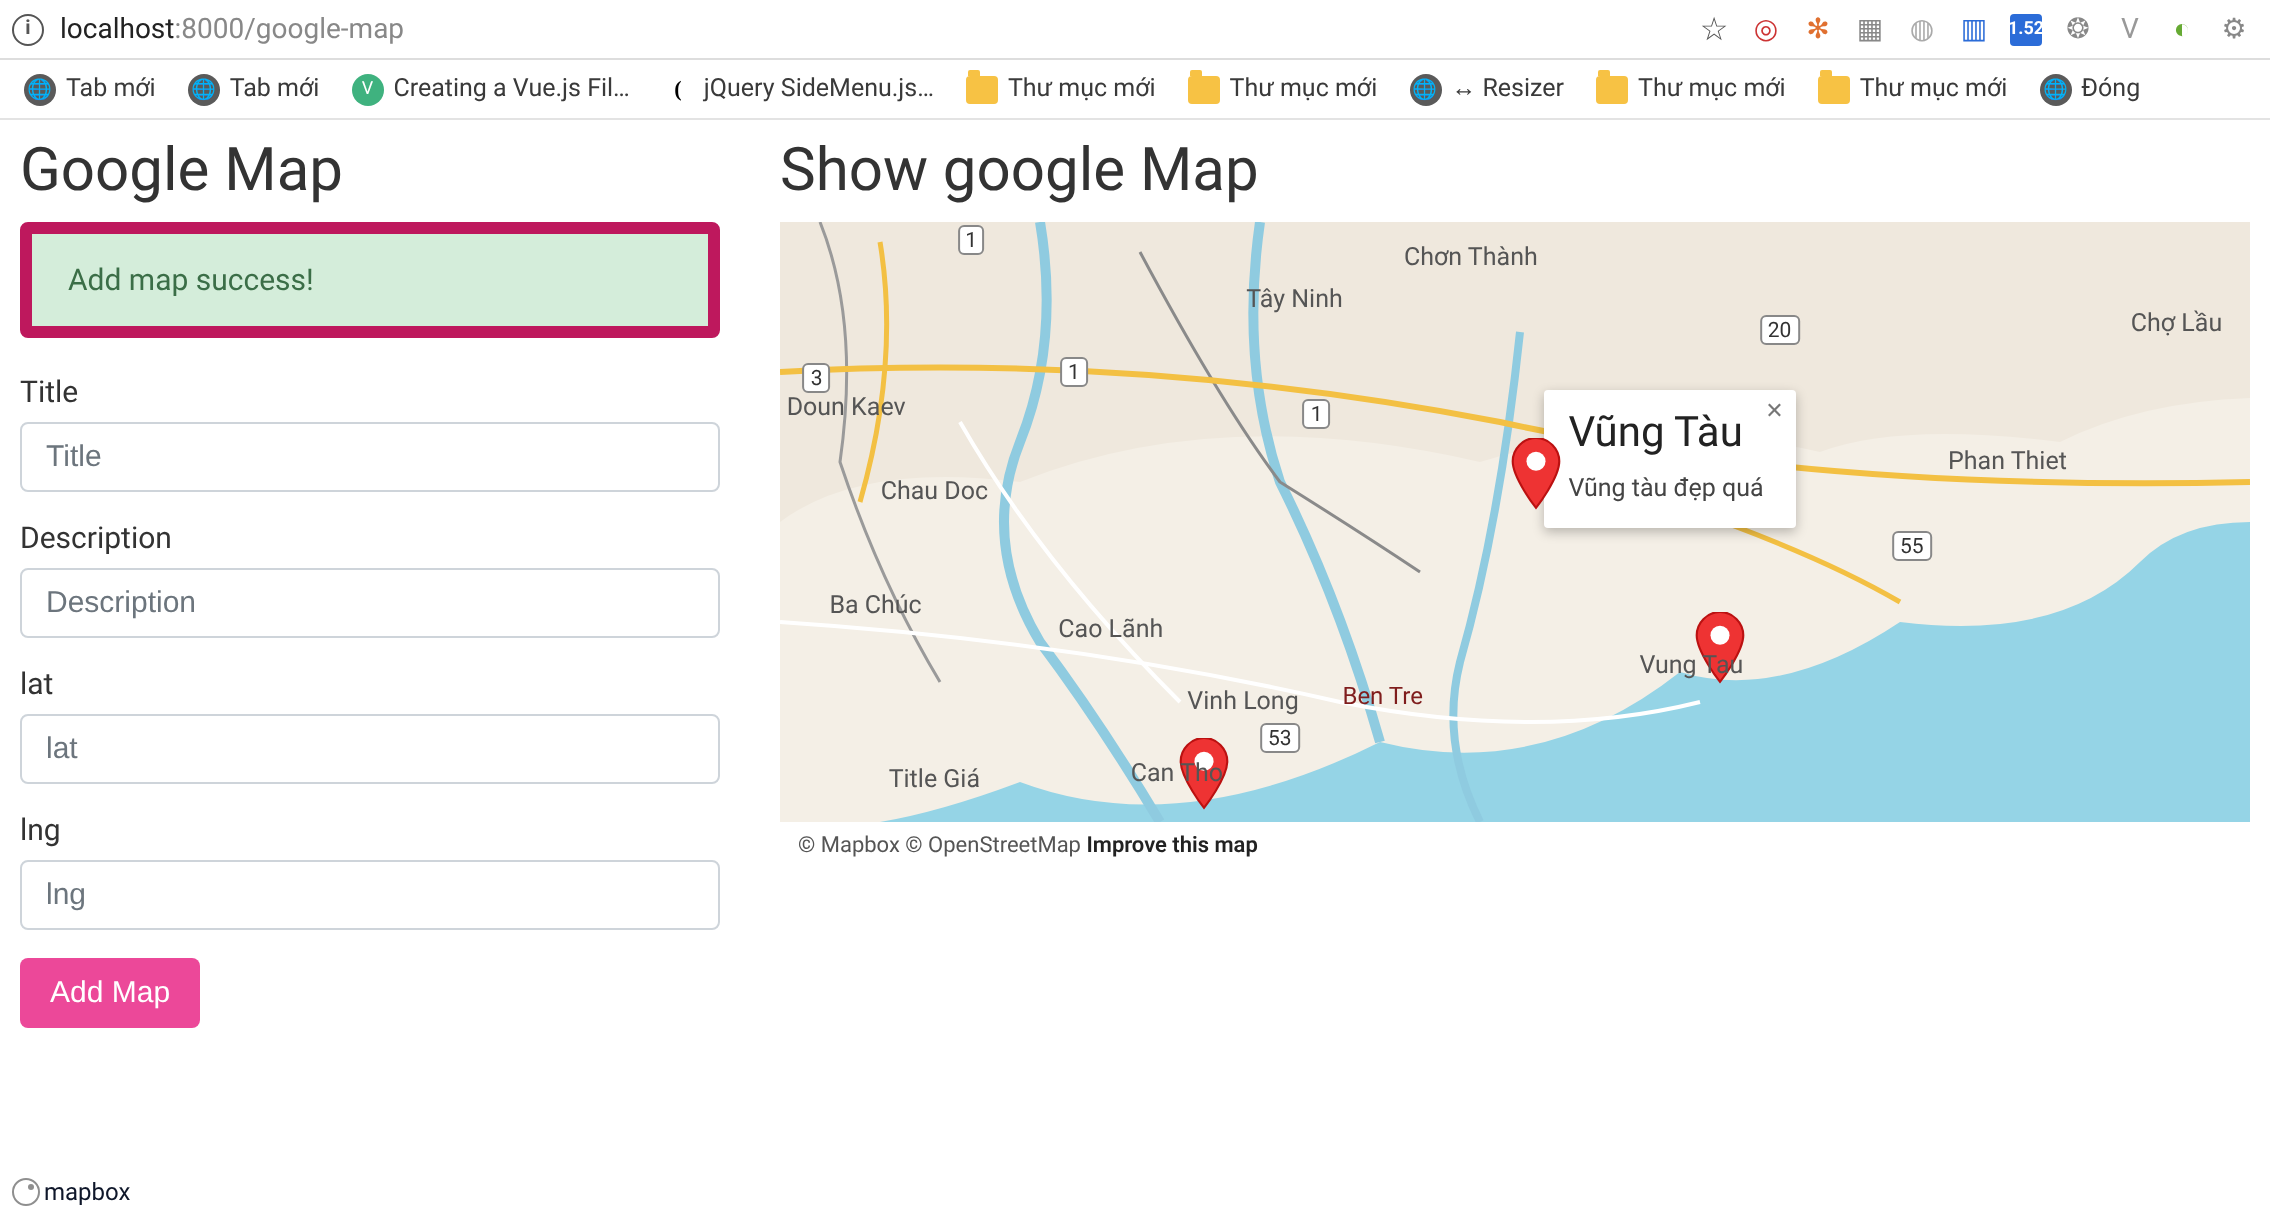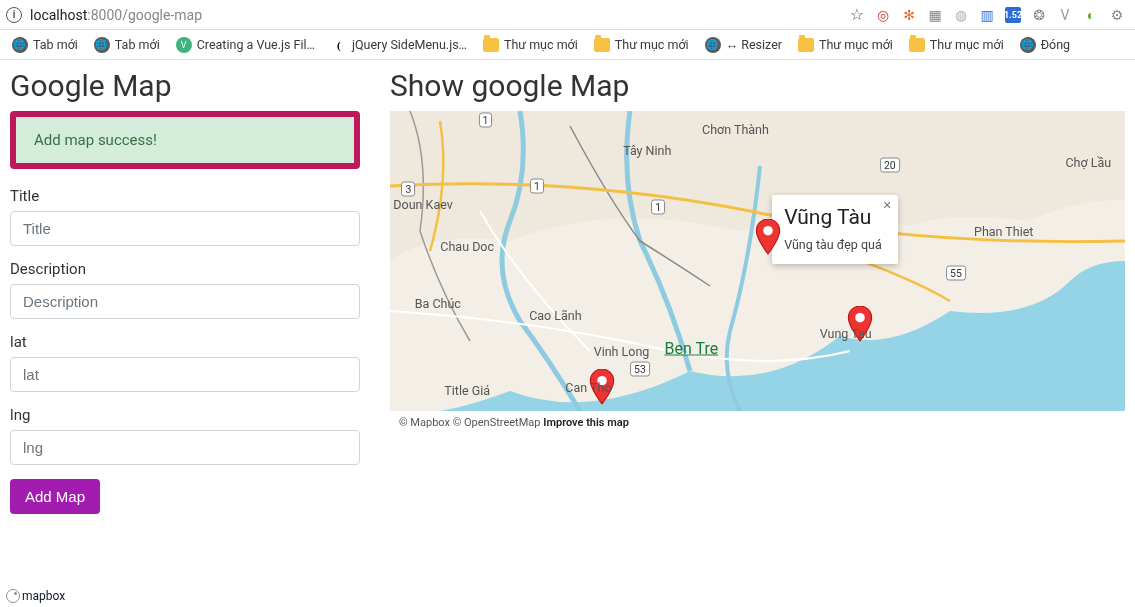--- a/index.html
+++ b/index.html
@@ -26,32 +26,32 @@
   
   .page { display:flex; padding:8px 10px 0 10px; gap:30px;}
   .left { width:350px; }
   .right { flex:1; }
   h1.page-title { font-size:30px; font-weight:400; color:#333; margin-bottom:8px; }
   .alert-success { background:#d4edda; border:6px solid #be185d; color:#3b6e47; border-radius:4px; padding:14px 18px; margin-bottom:18px; font-size:15px;}
   .form-group { margin-bottom:14px;}
   .form-label { display:block; font-size:15px; color:#333; margin-bottom:6px;}
   .form-control { width:100%; padding:8px 12px; font-size:15px; color:#495057; background:#fff; border:1px solid #ced4da; border-radius:4px; }
   .form-control::placeholder { color:#6c757d; }
-  .btn-primary { background:#a21caf; color:#fff; border:none; border-radius:4px; padding:9px 15px; font-size:15px; cursor:pointer;}
+  .btn-primary { background:#ec4899; color:#fff; border:none; border-radius:4px; padding:9px 15px; font-size:15px; cursor:pointer;}
   
   .map-wrap { position:relative; width:100%; height:300px; background:#f4efe8; overflow:hidden; }
   .map-wrap svg { position:absolute; inset:0; width:100%; height:100%; }
   .marker { position:absolute; transform:translate(-50%,-100%); }
   .marker svg { width:28px; height:36px; }
   .popup { position:absolute; background:#fff; border-radius:2px; box-shadow:0 2px 6px rgba(0,0,0,.25); padding:10px 16px 12px 12px; min-width:120px; }
   .popup .close { position:absolute; top:4px; right:6px; font-size:11px; color:#777; cursor:pointer;}
   .popup h3 { font-size:21px; font-weight:400; margin-bottom:8px; color:#222;}
   .popup p  { font-size:12.5px; color:#444;}
   .city-label { position:absolute; font-size:12.5px; color:#555; transform:translate(-50%,-50%); white-space:nowrap;}
-  .city-label.big { font-size:16px; color:#15803d;text-decoration:underline;}
+  .city-label.big { font-size:12px; color:#7f1d1d;}
   .road-shield { position:absolute; background:#fff; border:1px solid #888; border-radius:3px; font-size:10.5px; padding:0 3px; color:#333; transform:translate(-50%,-50%);}
   .map-attrib { position:absolute; right:4px; bottom:4px; font-size:11px; color:#555; background:rgba(255,255,255,.7); padding:1px 3px;}
   .map-attrib b { color:#222; font-weight:600;}
   .mapbox-logo { position:absolute; left:6px; bottom:4px; color:#0f172a; font-size:12px; display:flex; align-items:center; gap:2px;}
   .mapbox-logo .circ{ width:14px;height:14px;border:1.5px solid #8f8f8f;border-radius:50%; display:inline-block; position:relative;}
   .mapbox-logo .circ:after{content:"";position:absolute;top:2px;right:2px;width:3px;height:3px;border-radius:50%;background:#8f8f8f;}
   .footer-row{display:flex;justify-content:space-between;align-items:center;padding:4px 6px 6px 6px;}
 </style>
 </head>
 <body>

